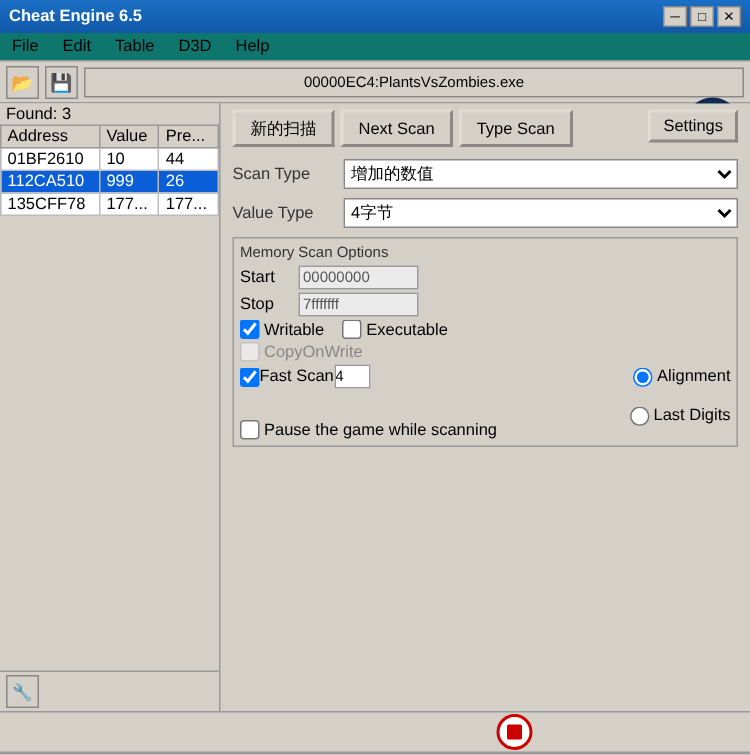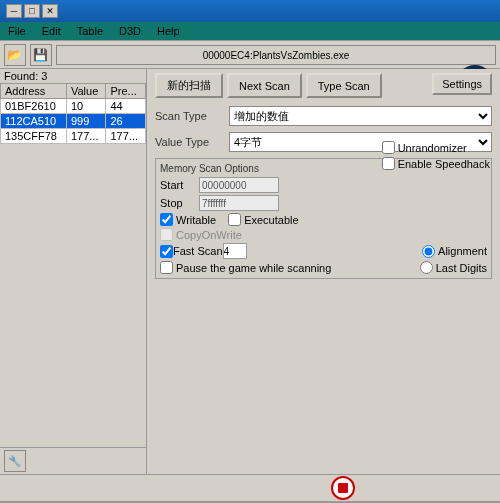--- a/index.html
+++ b/index.html
@@ -237,20 +237,21 @@
     .alignment-radio {
       display: flex;
       align-items: center;
       gap: 3px;
     }
     .pause-row {
       display: flex;
       align-items: center;
       gap: 3px;
       font-size: 11px;
+      margin-top: 19px;
     }
     .screwdriver-icon {
       width: 22px;
       height: 22px;
       background: #d4d0c8;
       border: 1px solid #888;
       display: flex;
       align-items: center;
       justify-content: center;
       cursor: pointer;
@@ -266,20 +267,21 @@
       height: 26px;
     }
     .disabled-text {
       color: #888;
     }
   </style>
 </head>
 <body>
 
 <div class="title-bar">
+  <span class="title-bar-text">Cheat Engine 6.5</span>
   <div class="title-bar-controls">
     <div class="title-btn">─</div>
     <div class="title-btn">□</div>
     <div class="title-btn">✕</div>
   </div>
 </div>
 
 <div class="menu-bar">
   <span class="menu-item">File</span>
   <span class="menu-item">Edit</span>
@@ -397,30 +399,20 @@
           <input type="checkbox" style="">
           <span>Pause the game while scanning</span>
         </div>
         <div class="alignment-radio">
           <input type="radio" style="">
           <span>Last Digits</span>
         </div>
       </div>
     </div>
 
-    <div style="position:absolute; right:10px; top:72px; display:flex; flex-direction:column; gap:3px;">
-      <div class="checkbox-row">
-        <input type="checkbox" style="">
-        <span>Unrandomizer</span>
-      </div>
-      <div class="checkbox-row">
-        <input type="checkbox" style="">
-        <span>Enable Speedhack</span>
-      </div>
-    </div>
   </div>
 </div>
 
 <div style="display:flex; background:#d4d0c8; border-top:1px solid #999; border-bottom:1px solid #999; height:28px; align-items:center; padding:0 4px;">
   <div style="flex:0 0 185px; display:flex; justify-content:flex-end; padding-right:8px;">
   </div>
   <div style="flex:1; display:flex; justify-content:center; align-items:center;">
     <div style="width:24px; height:24px; background:white; border-radius:50%; border:2px solid #c00; display:flex; align-items:center; justify-content:center;">
       <div style="width:10px; height:10px; background:#c00; border-radius:1px;"></div>
     </div>

